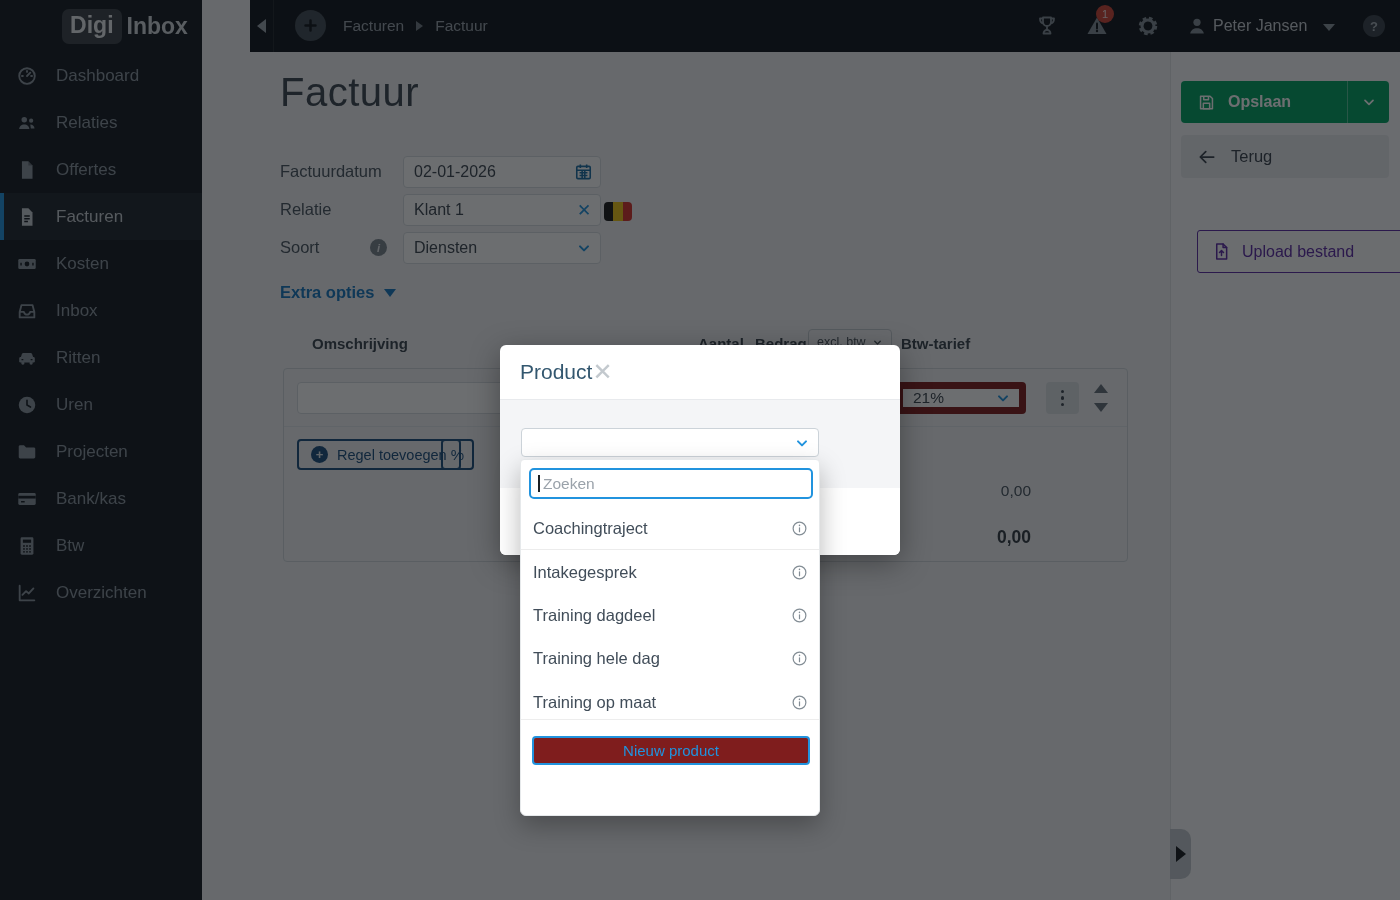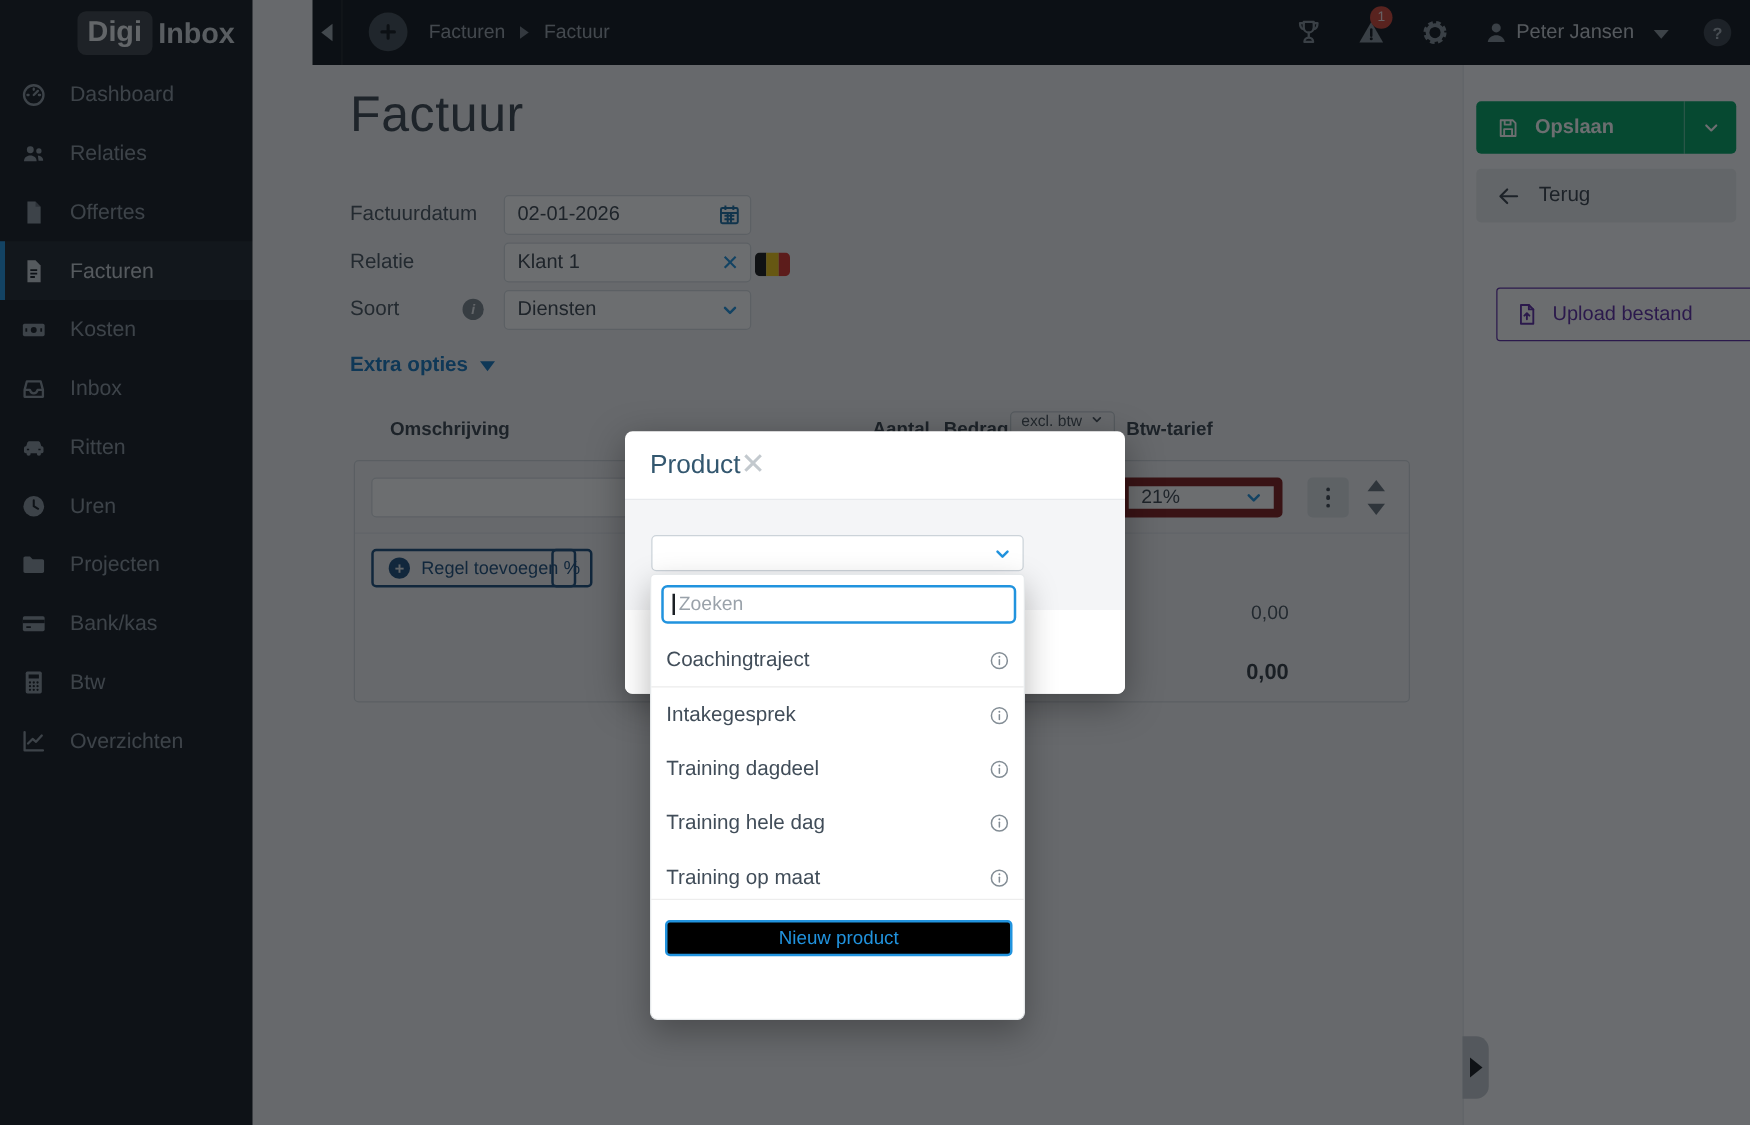--- a/index.html
+++ b/index.html
@@ -43,21 +43,21 @@
   .cal-ic { position:absolute; left:324px; width:19px; height:19px; color:#1d6fa5; cursor:pointer; }
   .x-ic { position:absolute; left:327px; font-size:17px; color:#2193de; cursor:pointer; line-height:1; }
   .flag { position:absolute; left:354px; width:28px; height:19px; border-radius:4px; overflow:hidden; display:flex; }
   .flag i { flex:1; }
   .info-dot { position:absolute; left:120px; width:17px; height:17px; border-radius:50%; background:#7b848d; color:#e8ebee; font-size:11px; font-weight:700; font-style:italic; display:flex; align-items:center; justify-content:center; }
   .sel-chev { width:16px; height:16px; color:var(--accent-blue); position:absolute; right:8px; top:50%; transform:translateY(-50%); }
   .extra-link { position:absolute; left:30px; top:231px; display:flex; align-items:center; gap:10px; color:var(--link-blue); font-size:16.5px; font-weight:600; cursor:pointer; }
   .tri-down-blue { width:0; height:0; border-left:6px solid transparent; border-right:6px solid transparent; border-top:8px solid var(--link-blue); }
 
   .th { position:absolute; top:283px; font-size:15px; font-weight:700; color:#3b454f; }
-  .excl-box { position:absolute; left:558px; top:277px; height:26px; border:1px solid #c6ccd2; border-radius:4px; display:flex; gap:6px; padding:0 8px; font-size:12.5px; font-weight:400; color:#49525b; background:#f2f3f5; cursor:pointer; }
+  .excl-box { position:absolute; left:558px; top:277px; height:26px; border:1px solid #c6ccd2; border-radius:4px; display:flex; align-items:center; gap:6px; padding:0 8px; font-size:12.5px; font-weight:400; color:#49525b; background:#f2f3f5; cursor:pointer; }
   .excl-box .sel-chev { position:static; transform:none; width:11px; height:11px; }
 
   .row-box { position:absolute; left:33px; top:316px; width:845px; height:194px; border:1px solid #d3d8dd; border-radius:4px; }
   .desc-input { position:absolute; left:13px; top:13px; width:592px; height:32px; background:#fff; border:1px solid #d7dce1; border-radius:4px; }
   .vat-select { position:absolute; left:612px; top:13px; width:130px; height:32px; background:#fff; border:7px solid #7f1d1d; border-radius:4px; font-size:15.5px; color:#3e4751; display:flex; align-items:center; padding:0 10px; cursor:pointer; }
   .kebab { position:absolute; left:762px; top:13px; width:33px; height:32px; background:#dce0e4; border-radius:4px; display:flex; flex-direction:column; align-items:center; justify-content:center; gap:3px; cursor:pointer; }
   .kebab i { width:3.5px; height:3.5px; border-radius:50%; background:#3f4852; }
   .sorter { position:absolute; left:810px; width:0; height:0; border-left:7px solid transparent; border-right:7px solid transparent; cursor:pointer; }
   .sort-up { top:15px; border-bottom:9px solid #67717b; }
   .sort-dn { top:34px; border-top:9px solid #67717b; }
@@ -94,21 +94,21 @@
   .dropdown { left:520px; top:459px; width:300px; height:357px; background:#fff; border:1px solid #e6e9eb; border-radius:4px 4px 6px 6px; box-shadow:0 10px 26px rgba(0,0,0,0.28); z-index:70; }
   .search-wrap { position:absolute; left:8px; top:8px; width:284px; height:31px; }
   .search-input { width:100%; height:100%; border:2px solid var(--accent-blue); border-radius:5px; font-size:15.5px; color:#4c1d95; padding:0 10px 0 12px; outline:none; font-family:inherit; background:#fff; }
   .search-input::placeholder { color:#9aa2aa; }
   .caret-bar { position:absolute; left:9px; top:7px; width:1.5px; height:17px; background:#1a1f24; }
   .prod-list { position:absolute; left:0; top:47px; width:100%; }
   .prod-item { height:43.4px; display:flex; align-items:center; justify-content:space-between; padding:0 11px 0 12px; font-size:16.5px; color:#414d59; cursor:pointer; }
   .prod-item:first-child { border-bottom:1px solid #ececec; }
   .prod-item .ic { width:17px; height:17px; color:#838d95; flex:0 0 17px; cursor:pointer; }
   .dd-div { position:absolute; left:0; top:259px; width:100%; height:1px; background:#ededed; }
-  .new-prod-btn { position:absolute; left:11px; top:276px; width:278px; height:29px; background:#000000; border:2px solid var(--accent-blue); border-radius:4px; color:var(--accent-blue); font-size:15px; font-weight:500; display:flex; align-items:center; justify-content:center; cursor:pointer; font-family:inherit; }
+  .new-prod-btn { position:absolute; left:11px; top:276px; width:278px; height:29px; background:#7f1d1d; border:2px solid var(--accent-blue); border-radius:4px; color:var(--accent-blue); font-size:15px; font-weight:500; display:flex; align-items:center; justify-content:center; cursor:pointer; font-family:inherit; }
   .manage-link { position:absolute; left:0; top:320px; width:100%; text-align:center; color:var(--accent-blue); font-size:16px; font-weight:500; cursor:pointer; }
 
   .ic { display:block; }
 </style>
 </head>
 <body>
 
 <div id="app">
 
   <div class="abs sidebar">

